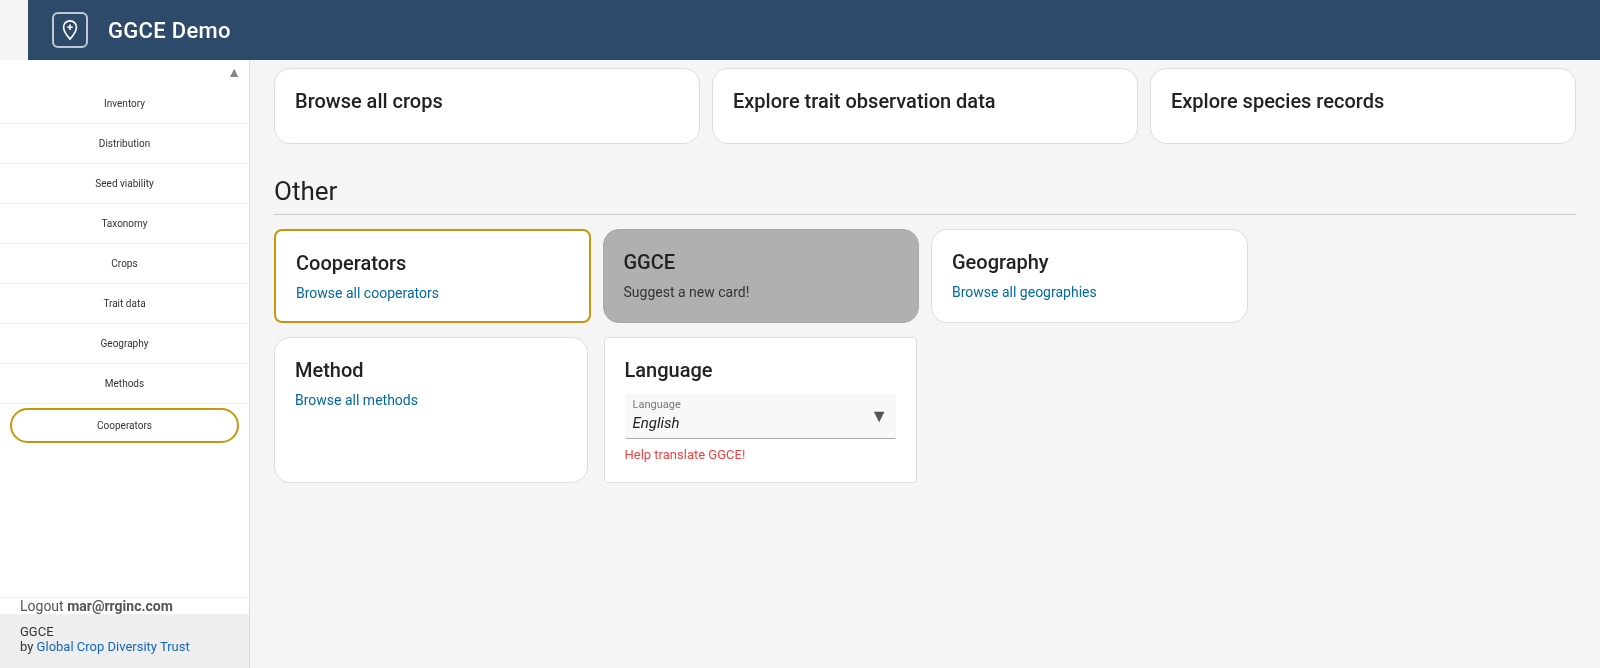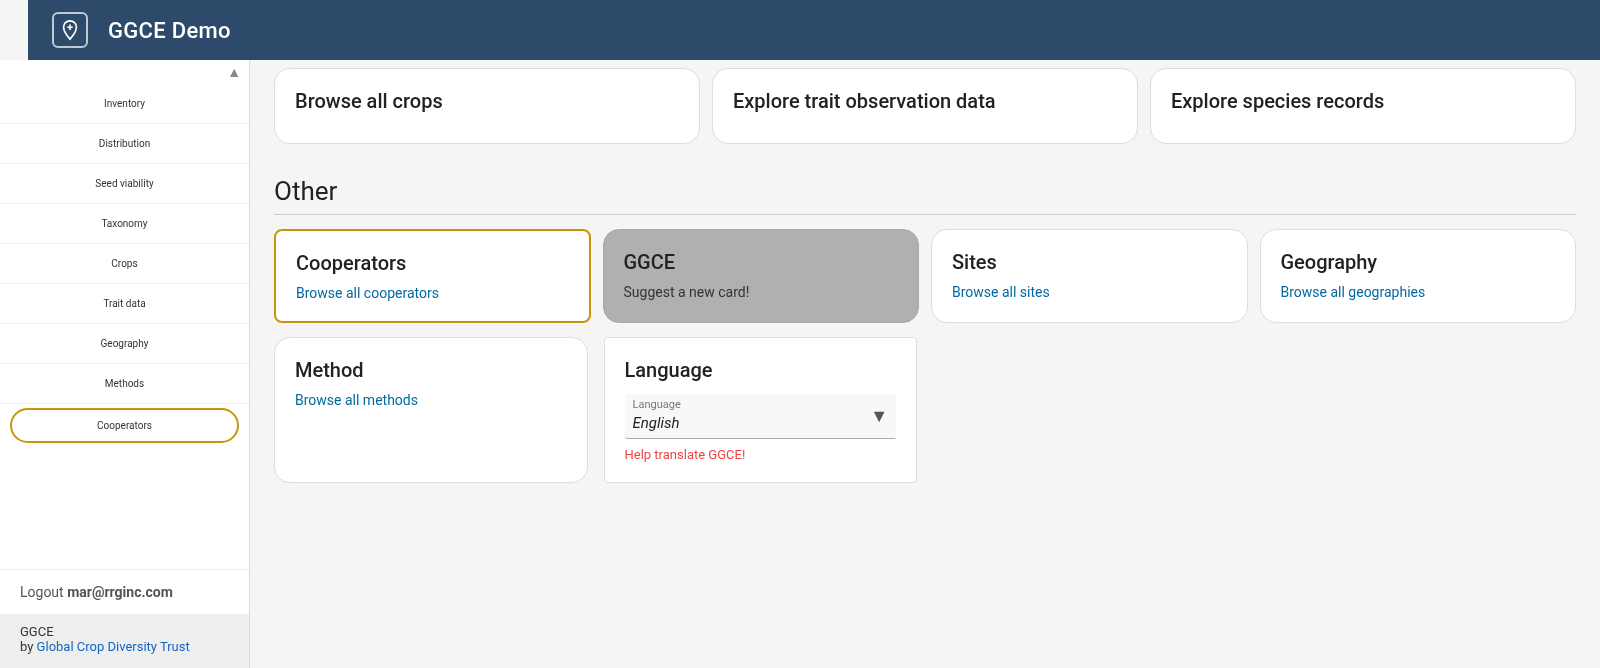--- a/index.html
+++ b/index.html
@@ -65,21 +65,21 @@
       text-align: center;
     }
     .sidebar-item.active {
       border: 2px solid #c8960c;
       border-radius: 24px;
       margin: 4px 10px;
       padding: 10px 16px;
     }
     .sidebar-bottom {
       margin-top: auto;
-      padding: 14px 20px;
+      padding: 0 20px;
       font-size: 14px;
       color: #555;
       border-top: 1px solid #eee;
     }
     .sidebar-bottom .bold { font-weight: 700; }
     .sidebar-footer {
       padding: 10px 20px 14px;
       font-size: 13px;
       background: #eee;
       color: #333;
@@ -284,24 +284,20 @@
       <div class="card cooperators-card">
         <div class="card-title">Cooperators</div>
         <div class="card-subtitle">Browse all cooperators</div>
       </div>
 
       <div class="card todo">
         <div class="card-title">GGCE</div>
         <div class="card-subtitle">Suggest a new card!</div>
       </div>
 
-      <div class="card">
-        <div class="card-title">Sites</div>
-        <div class="card-subtitle">Browse all sites</div>
-      </div>
 
       <div class="card">
         <div class="card-title">Geography</div>
         <div class="card-subtitle">Browse all geographies</div>
       </div>
     </div>
 
     <div class="other-grid-row2">
 
       <div class="card">

